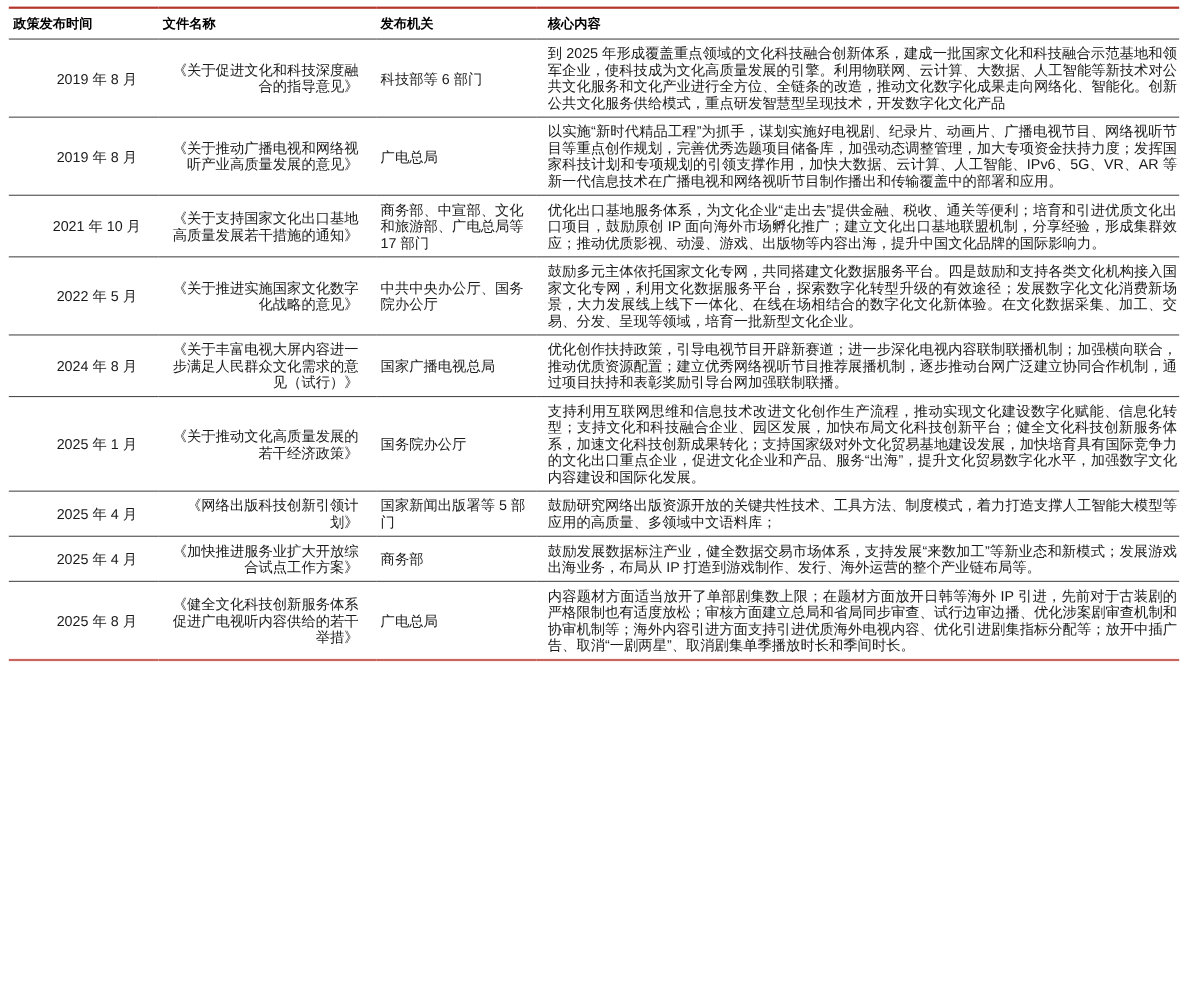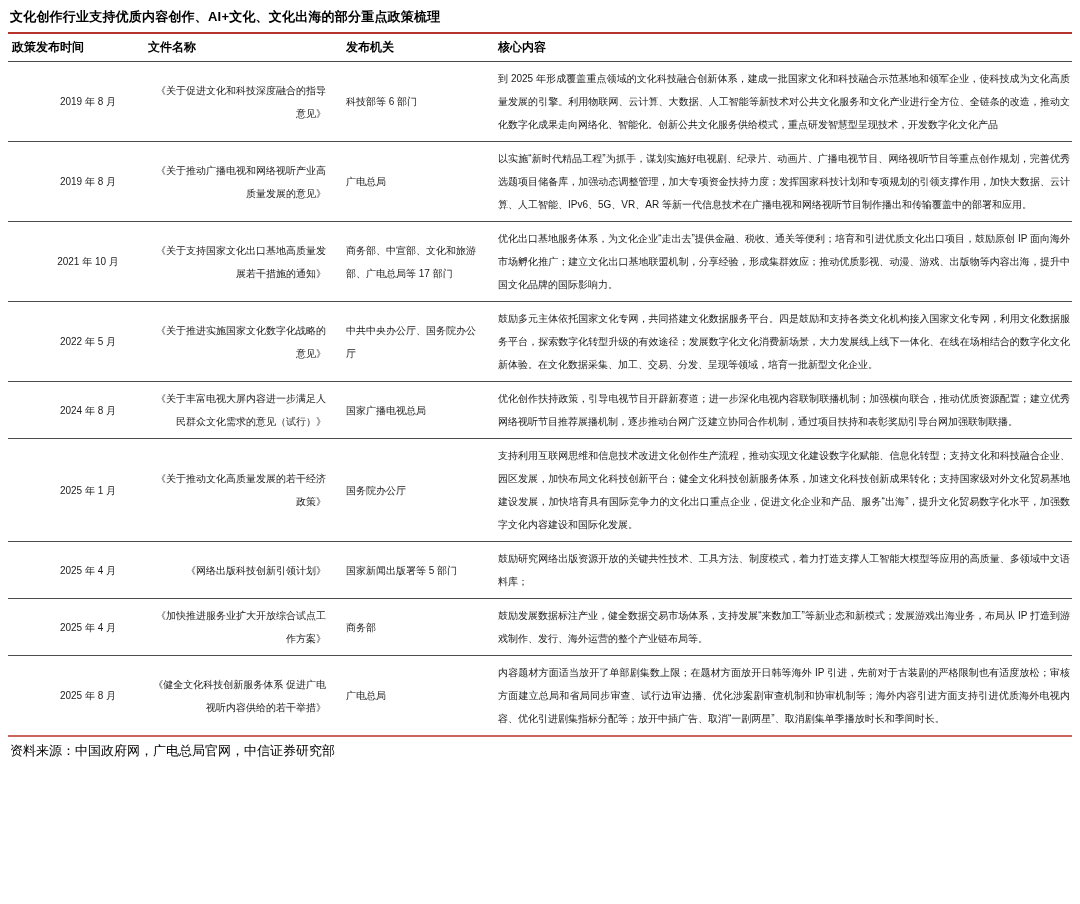--- a/index.html
+++ b/index.html
@@ -34,22 +34,22 @@
     font-size: 12px;
     font-weight: bold;
     color: #000;
     padding: 5px 4px 5px 4px;
     border-bottom: 1.5px solid #4a4a4a;
     white-space: nowrap;
   }
   thead th.h-date { padding-left: 4px; }
   thead th.h-content { padding-left: 10px; }
   tbody td {
-    font-size: 10px;
-    line-height: 23px;
+    font-size: 13px;
+    line-height: 15px;
     vertical-align: middle;
     padding: 5px 4px;
     border-bottom: 1px solid #4d4d4d;
   }
   tbody tr:last-child td { border-bottom: 2.5px solid #c9675f; }
   td.c-date { text-align: center; padding-left: 28px; white-space: nowrap; }
   td.c-doc  { text-align: right; padding-left: 8px; padding-right: 16px; }
   td.c-org  { text-align: left; padding-right: 10px; }
   td.c-content {
     text-align: justify;
@@ -59,21 +59,20 @@
   .footer {
     font-size: 13px;
     color: #000;
     padding: 5px 0 0 2px;
   }
 </style>
 </head>
 <body>
 
 <div class="page">
-  <div class="title">文化创作行业支持优质内容创作、AI+文化、文化出海的部分重点政策梳理</div>
 
   <table class="policy">
     <colgroup>
       <col class="c1">
         <col class="c2">
         <col class="c3">
         <col class="c4">
     </colgroup>
     <thead>
       <tr>
@@ -134,14 +133,13 @@
   </tr>
         <tr>
     <td class="c-date">2025 年 8 月</td>
     <td class="c-doc">《健全文化科技创新服务体系 促进广电视听内容供给的若干举措》</td>
     <td class="c-org">广电总局</td>
     <td class="c-content">内容题材方面适当放开了单部剧集数上限；在题材方面放开日韩等海外 IP 引进，先前对于古装剧的严格限制也有适度放松；审核方面建立总局和省局同步审查、试行边审边播、优化涉案剧审查机制和协审机制等；海外内容引进方面支持引进优质海外电视内容、优化引进剧集指标分配等；放开中插广告、取消“一剧两星”、取消剧集单季播放时长和季间时长。</td>
   </tr>
       </tbody>
   </table>
 
-  <div class="footer">资料来源：中国政府网，广电总局官网，中信证券研究部</div>
 </div>
 
 </body></html>

